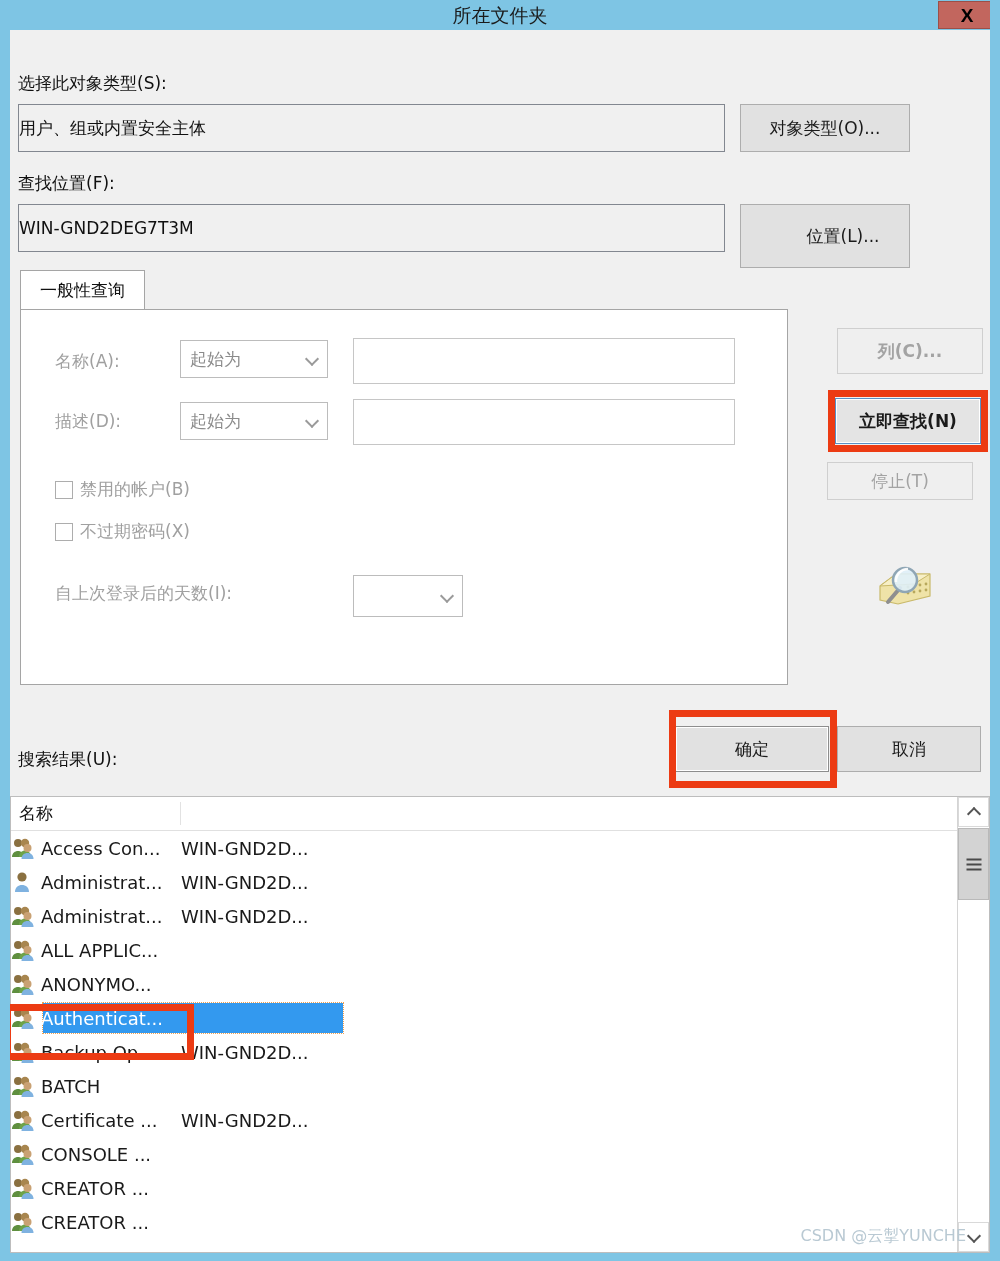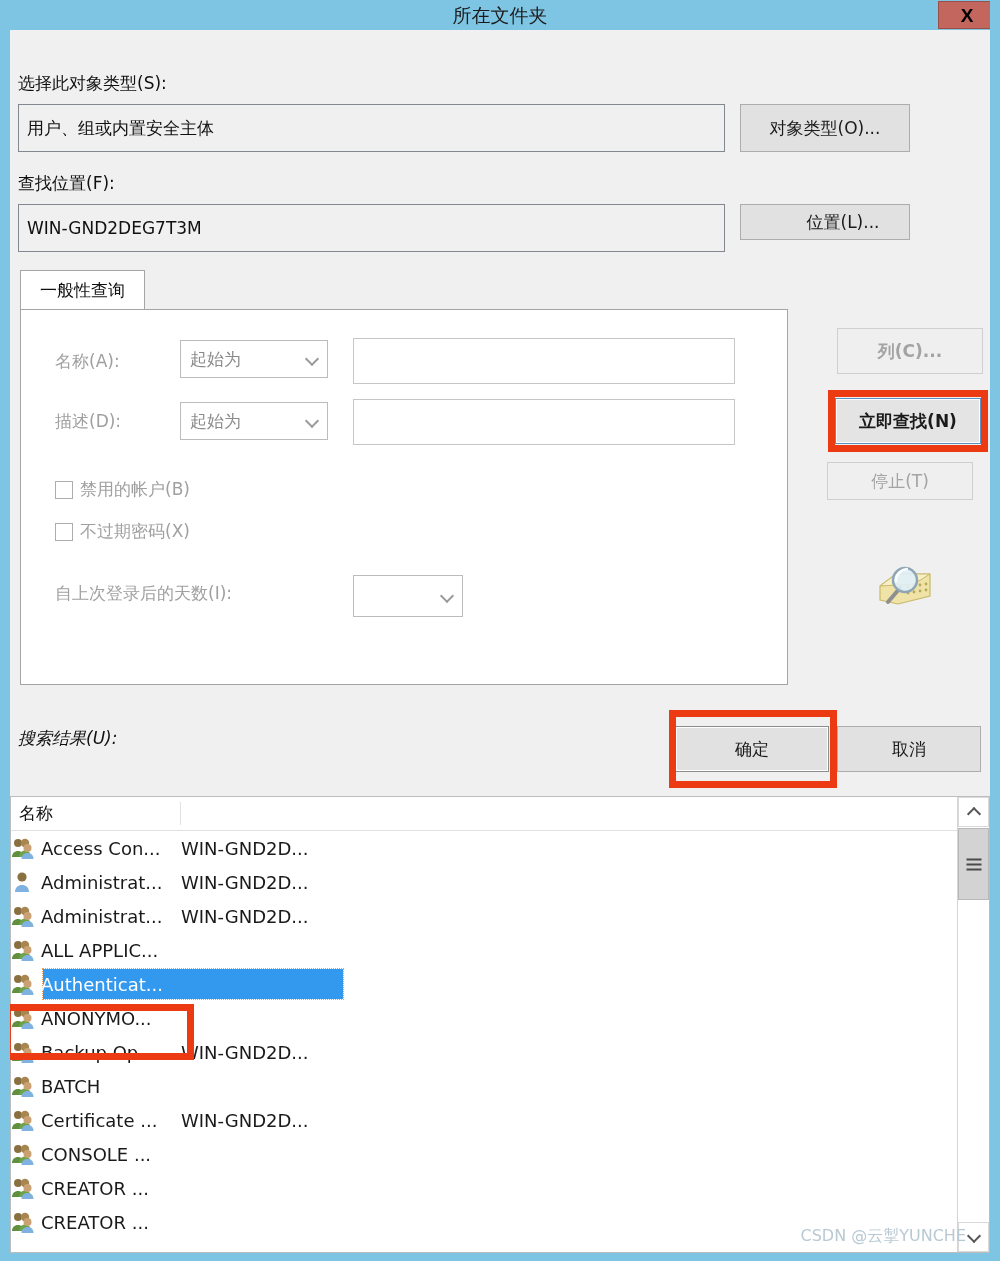--- a/index.html
+++ b/index.html
@@ -72,21 +72,20 @@
 
   
   .field {
     position: absolute;
     background: #f0f0f0;
     border: 1px solid #828790;
     box-sizing: border-box;
     font-size: 17px;
     color: #101010;
     font-family: "DejaVu Sans", "Liberation Sans", sans-serif;
-    padding-left: 8px;
     display: flex;
     align-items: center;
   }
 
   
   .btn {
     position: absolute;
     background: #e1e1e1;
     border: 1px solid #adadad;
     box-sizing: border-box;
@@ -351,21 +350,21 @@
     <div class="title-text">所在文件夹</div>
     <div class="close-btn">X</div>
   </div>
 
   <div class="lbl" style="left:8px; top:72px;">选择此对象类型(S):</div>
   <div class="field" style="left:8px; top:104px; width:707px; height:48px;">用户、组或内置安全主体</div>
   <div class="btn" style="left:730px; top:104px; width:170px; height:48px;">对象类型(O)...</div>
 
   <div class="lbl" style="left:8px; top:172px;">查找位置(F):</div>
   <div class="field" style="left:8px; top:204px; width:707px; height:48px;">WIN-GND2DEG7T3M</div>
-  <div class="btn" style="left:730px; top:204px; width:170px; height:36px;padding-left:36px;">位置(L)...</div>
+  <div class="btn" style="left:730px; top:204px; width:170px; height:64px;padding-left:36px;">位置(L)...</div>
 
   <div class="tab" style="left:10px; top:270px; width:125px; height:40px;">一般性查询</div>
   <div class="groupbox" style="left:10px; top:309px; width:768px; height:376px;"></div>
 
   <div class="lbl lbl-dim" style="left:45px; top:350px;">名称(A):</div>
   <div class="combo" style="left:170px; top:340px; width:148px; height:38px;">
     <span>起始为</span>
     <span class="chev"></span>
   </div>
   <div class="inputbox" style="left:343px; top:338px; width:382px; height:46px;"></div>
@@ -412,21 +411,21 @@
       </g>
       <line x1="14" y1="42" x2="26" y2="28" stroke="#8f8f8f" stroke-width="4" stroke-linecap="round"></line>
       <circle cx="31" cy="20" r="12" fill="#dff0f8" fill-opacity="0.9" stroke="#8fa6b5" stroke-width="2.5"></circle>
       <path d="M22 22 A12 12 0 0 1 34 9" fill="none" stroke="#ffffff" stroke-width="2.5" stroke-opacity="0.9"></path>
     </svg>
   </div>
 
   <div class="btn btn-default" style="left:665px; top:726px; width:154px; height:46px;">确定</div>
   <div class="btn" style="left:827px; top:726px; width:144px; height:46px;">取消</div>
 
-  <div class="lbl" style="left:8px; top:727px;font-style:italic;">搜索结果(U):</div>
+  <div class="lbl" style="left:8px; top:748px;">搜索结果(U):</div>
 
   <div class="listframe" style="left:0px; top:796px; width:980px; height:457px;">
     <div class="list-header">
       <div class="hcol c1">名称</div>
       <div class="hcol c3"></div>
     </div>
     <div id="rows">
         <div class="row">
           <span class="nm">
             <span class="ico"><svg viewBox="0 0 26 22" width="26" height="22">
@@ -472,46 +471,46 @@
                 <path d="M1 20c0-4 3-6 6-6s6 2 6 6z" fill="#5f8f3f"></path>
                 <circle cx="14" cy="6" r="4.2" fill="#a8864f"></circle>
                 <path d="M8 20c0-4.2 3-6.4 6-6.4s6 2.2 6 6.4z" fill="#6ea348"></path>
                 <circle cx="16.5" cy="11" r="4" fill="#c9a173"></circle>
                 <path d="M10.5 22c0-4 2.8-6 6-6s6 2 6 6z" fill="#7fb2e0"></path>
               </svg></span>
             <span class="txt">ALL APPLIC...</span>
           </span>
           <span class="fl"></span>
         </div>
+        <div class="row">
+          <span class="nm">
+            <span class="ico"><svg viewBox="0 0 26 22" width="26" height="22">
+                <circle cx="7" cy="6" r="4" fill="#8a7040"></circle>
+                <path d="M1 20c0-4 3-6 6-6s6 2 6 6z" fill="#5f8f3f"></path>
+                <circle cx="14" cy="6" r="4.2" fill="#a8864f"></circle>
+                <path d="M8 20c0-4.2 3-6.4 6-6.4s6 2.2 6 6.4z" fill="#6ea348"></path>
+                <circle cx="16.5" cy="11" r="4" fill="#c9a173"></circle>
+                <path d="M10.5 22c0-4 2.8-6 6-6s6 2 6 6z" fill="#7fb2e0"></path>
+              </svg></span>
+            <span class="txt">ANONYMO...</span>
+          </span>
+          <span class="fl"></span>
+        </div>
         <div class="row selected">
           <span class="hl"></span>
           <span class="nm">
             <span class="ico"><svg viewBox="0 0 26 22" width="26" height="22">
                 <circle cx="7" cy="6" r="4" fill="#8a7040"></circle>
                 <path d="M1 20c0-4 3-6 6-6s6 2 6 6z" fill="#5f8f3f"></path>
                 <circle cx="14" cy="6" r="4.2" fill="#a8864f"></circle>
                 <path d="M8 20c0-4.2 3-6.4 6-6.4s6 2.2 6 6.4z" fill="#6ea348"></path>
                 <circle cx="16.5" cy="11" r="4" fill="#c9a173"></circle>
                 <path d="M10.5 22c0-4 2.8-6 6-6s6 2 6 6z" fill="#7fb2e0"></path>
               </svg></span>
             <span class="txt">Authenticat...</span>
-          </span>
-          <span class="fl"></span>
-        </div>
-        <div class="row">
-          <span class="nm">
-            <span class="ico"><svg viewBox="0 0 26 22" width="26" height="22">
-                <circle cx="7" cy="6" r="4" fill="#8a7040"></circle>
-                <path d="M1 20c0-4 3-6 6-6s6 2 6 6z" fill="#5f8f3f"></path>
-                <circle cx="14" cy="6" r="4.2" fill="#a8864f"></circle>
-                <path d="M8 20c0-4.2 3-6.4 6-6.4s6 2.2 6 6.4z" fill="#6ea348"></path>
-                <circle cx="16.5" cy="11" r="4" fill="#c9a173"></circle>
-                <path d="M10.5 22c0-4 2.8-6 6-6s6 2 6 6z" fill="#7fb2e0"></path>
-              </svg></span>
-            <span class="txt">ANONYMO...</span>
           </span>
           <span class="fl"></span>
         </div>
         <div class="row">
           <span class="nm">
             <span class="ico"><svg viewBox="0 0 26 22" width="26" height="22">
                 <circle cx="7" cy="6" r="4" fill="#8a7040"></circle>
                 <path d="M1 20c0-4 3-6 6-6s6 2 6 6z" fill="#5f8f3f"></path>
                 <circle cx="14" cy="6" r="4.2" fill="#a8864f"></circle>
                 <path d="M8 20c0-4.2 3-6.4 6-6.4s6 2.2 6 6.4z" fill="#6ea348"></path>

